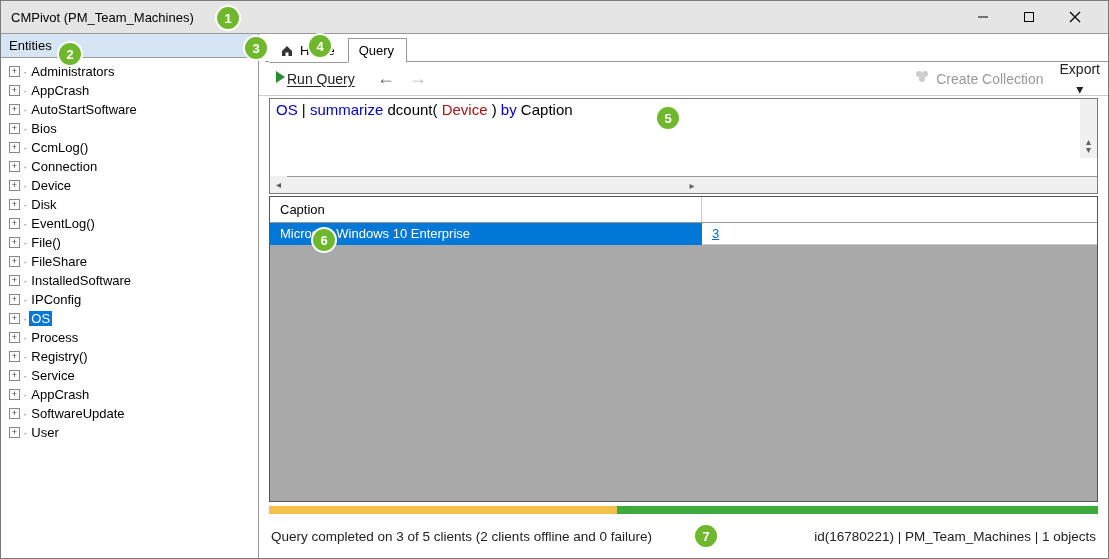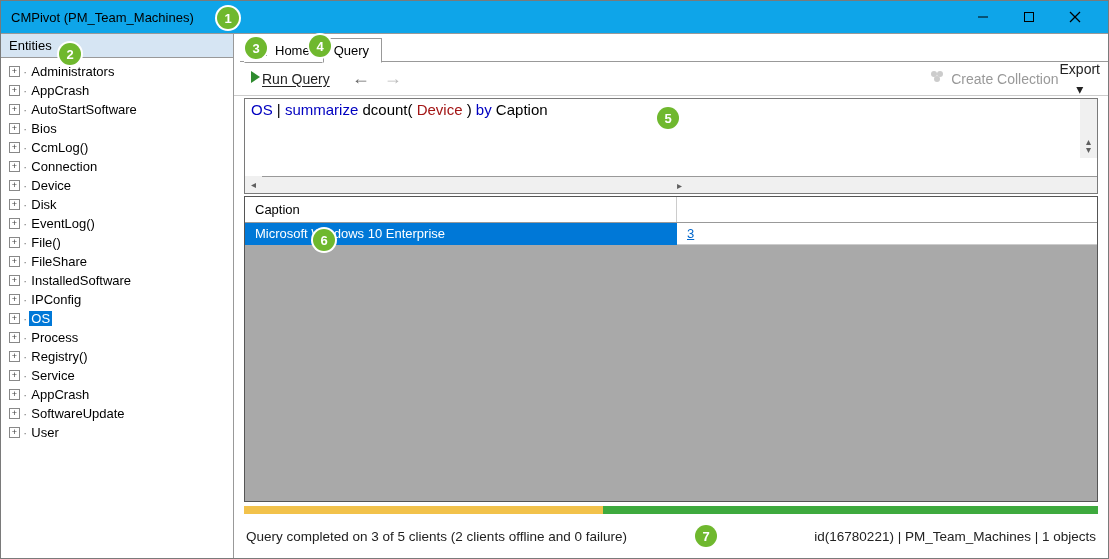--- a/index.html
+++ b/index.html
@@ -1,28 +1,28 @@
 <!DOCTYPE html>
 <html><head>
 <meta charset="utf-8">
 <style>
   * { box-sizing: border-box; margin: 0; padding: 0; font-family: "Segoe UI", Tahoma, sans-serif; }
   body { background: #fff; width: 1109px; height: 559px; overflow: hidden; position: relative; border: 1px solid #7a7a7a; }
   
   
-  .title-bar { height: 32px; display: flex; align-items: center; padding: 0 10px; background: #0ea5e9; }
+  .title-bar { height: 32px; display: flex; align-items: center; padding: 0 10px; background: #e5e5e5; }
   .title-text { font-size: 13px; color: #000; }
   .title-controls { margin-left: auto; display: flex; gap: 0; }
   .tc-btn { width: 46px; height: 30px; display: flex; align-items: center; justify-content: center; }
   .tc-btn svg { width: 12px; height: 12px; }
   
   .main { display: flex; height: calc(100% - 32px); }
   
   
-  .sidebar { width: 233px; border-right: 1px solid #999; display: flex; flex-direction: column; background: #fff; border-top: 1px solid #999; }
+  .sidebar { width: 258px; border-right: 1px solid #999; display: flex; flex-direction: column; background: #fff; border-top: 1px solid #999; }
   .sidebar-header { background: #d6e5f3; padding: 4px 8px; font-size: 13px; border-bottom: 1px solid #999; }
   .tree { padding: 4px 2px; overflow: auto; flex: 1; font-size: 13px; }
   .tree-row { display: flex; align-items: center; height: 19px; padding-left: 6px; white-space: nowrap; }
   .tree-icon { width: 11px; height: 11px; margin-right: 4px; flex-shrink: 0; }
   .tree-plus { border: 1px solid #888; display: inline-flex; align-items: center; justify-content: center; font-size: 9px; line-height: 1; color: #444; background: #fff; }
   .tree-dot { color: #888; font-size: 13px; margin-left: -1px; margin-right: 2px;}
   .tree-label { padding: 0 2px; }
   .tree-label.selected { background: #0078d7; color: #fff; }
   
   
@@ -33,21 +33,21 @@
   .tab { display: flex; align-items: center; gap: 6px; padding: 4px 12px 4px 10px; font-size: 13px; border: 1px solid transparent; position: relative; top: 1px; }
   .tab.active { border: 1px solid #999; border-bottom-color: #fff; background: #fff; }
   .tab-icon { width: 14px; height: 14px; display: inline-flex; align-items: center; justify-content: center; }
   .tab-border { border-bottom: 1px solid #999; flex: 1; height: 28px;}
   
   
   .toolbar { display: flex; align-items: center; height: 34px; padding: 0 8px; gap: 10px; background: #fff; border-bottom: 1px solid #ccc; }
   .tb-btn { display: flex; align-items: center; font-size: 14px; padding: 4px 6px; color: #222; }
   .play-icon { color: #2e8b2e; }
   .nav-arrows { display: flex; gap: 14px; margin-left: 6px; font-size: 18px; color: #666; }
-  .tb-right { margin-left: auto; display: flex; gap: 1px; align-items: center; }
+  .tb-right { margin-left: auto; display: flex; gap: 16px; align-items: center; }
   .create-coll { color: #999; display: flex; align-items: center; gap: 6px; font-size: 14px; }
   .export-btn { font-size: 14px; color: #222; display: flex; align-items: center; gap: 4px; flex-direction: column; }
   .run-underline { text-decoration: underline; text-underline-offset: 2px; }
   
   
   .editor-wrap { margin: 2px 10px 2px 10px; border: 1px solid #7a7a7a; height: 96px; display: flex; flex-direction: column; }
   .editor { flex: 1; padding: 2px 6px; font-family: Consolas, monospace; font-size: 15px; white-space: pre; overflow: hidden; position: relative; }
   .tok-ent { color: #0000c0; }
   .tok-op { color: #0000c0; }
   .tok-func { color: #000; }

